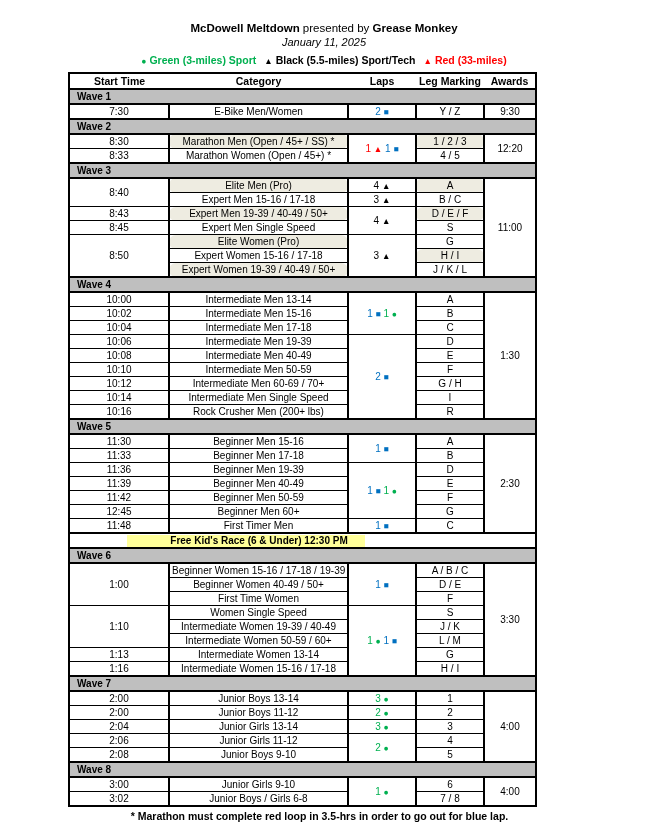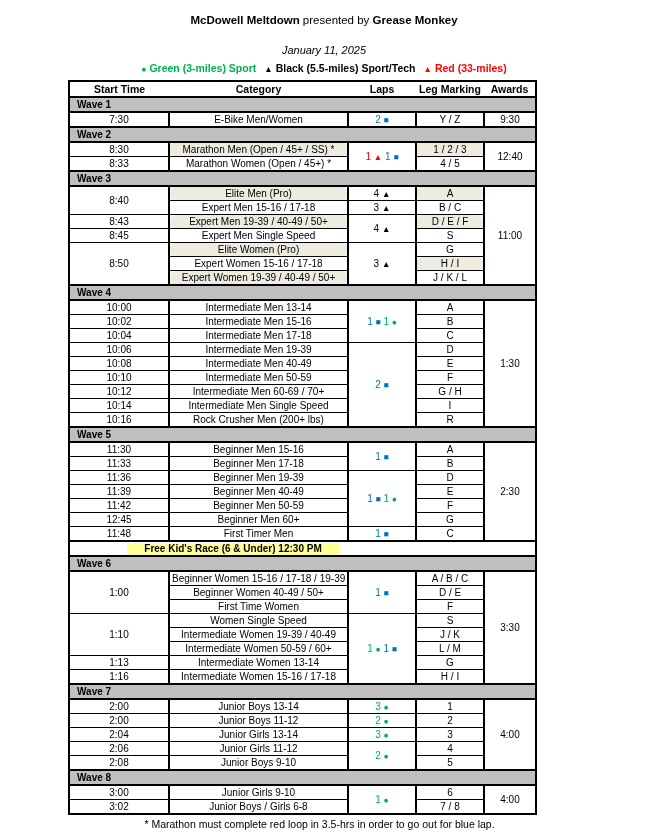--- a/index.html
+++ b/index.html
@@ -1,42 +1,42 @@
 <!DOCTYPE html>
 <html style="--band: #BFBFBF; --shade: #EEECE1; --highlight: #FFFF99;"><head>
 <meta charset="utf-8">
 <style>
   html,body{margin:0;padding:0;}
   body{
     width:648px;height:838px;background:#ffffff;color:#000;
     font-family:"Liberation Sans",sans-serif;position:relative;
   }
-  .hdr{text-align:center;padding-top:13px;}
+  .hdr{text-align:center;padding-top:21px;}
   .title{font-size:11.5px;line-height:14px;}
   .title .b{font-weight:bold;}
-  .date{font-style:italic;font-size:11px;line-height:13px;margin-top:17px;}
+  .date{font-style:italic;font-size:11px;line-height:13px;margin-top:1px;}
   .legend{display:flex;justify-content:center;align-items:center;gap:8px;
     font-weight:bold;font-size:10.5px;margin-top:5px;white-space:nowrap;}
   .legend .sym{font-size:8.5px;margin-right:3px;}
   table{border-collapse:collapse;table-layout:fixed;width:467px;
     margin:6px 0 0 68px;border:2px solid #000;}
   td{border-top:1px solid #000;border-bottom:1px solid #000;
      border-left:2px solid #000;border-right:2px solid #000;
      font-size:10px;text-align:center;vertical-align:middle;
      padding:0 2px;height:13px;line-height:12px;overflow:hidden;white-space:nowrap;}
   tr.colhdr td{border-left:none;border-right:none;font-weight:bold;font-size:10.5px;height:14px;}
   tr.band td{background:var(--band,#BFBFBF);font-weight:bold;text-align:left;
      padding-left:7px;border-top:2px solid #000;border-bottom:2px solid #000;height:13px;}
   td.shaded{background:var(--shade,#EEECE1);border-radius:7px;}
   tr.notice td{text-align:left;border-top:2px solid #000;border-bottom:2px solid #000;}
   .hl{display:inline-block;width:212px;margin-left:55px;text-align:center;
-     font-weight:bold;background:var(--highlight,#FFFF99);}
+     font-weight:bold;background:var(--highlight,#FFFF99);padding-left:26px;}
   .lap-part{white-space:nowrap;}
   .lap-part .sym{font-size:8.5px;}
-  .footnote{width:467px;margin:3px 0 0 86px;text-align:center;font-size:10.5px;}
+  .footnote{width:467px;margin:3px 0 0 86px;text-align:center;font-size:10.5px;font-weight:bold;}
 </style>
 </head>
 <body>
 
 <div class="hdr">
   <div class="title"><span class="b">McDowell Meltdown</span><span> presented by </span><span class="b">Grease Monkey</span></div>
   <div class="date">January 11, 2025</div>
   <div class="legend" id="legend">
       <span style="color: rgb(0, 176, 80);"><span class="sym">●</span><span>Green (3-miles) Sport</span></span>
       <span style="color: rgb(0, 0, 0);"><span class="sym">▲</span><span>Black (5.5-miles) Sport/Tech</span></span>
@@ -71,21 +71,21 @@
         <td rowspan="1">9:30</td>
       </tr>
       <tr class="band">
         <td colspan="5">Wave 2</td>
       </tr>
       <tr>
         <td rowspan="1">8:30</td>
         <td class="shaded">Marathon Men (Open / 45+ / SS) *</td>
         <td rowspan="2"><span class="lap-part" style="color: rgb(255, 0, 0);">1 <span class="sym">▲</span></span>  <span class="lap-part" style="color: rgb(0, 112, 192);">1 <span class="sym">■</span></span></td>
         <td class="shaded">1 / 2 / 3</td>
-        <td rowspan="2">12:40</td>
+        <td rowspan="2">12:20</td>
       </tr>
       <tr>
         <td rowspan="1">8:33</td>
         <td>Marathon Women (Open / 45+) *</td>
         <td>4 / 5</td>
       </tr>
       <tr class="band">
         <td colspan="5">Wave 3</td>
       </tr>
       <tr>

